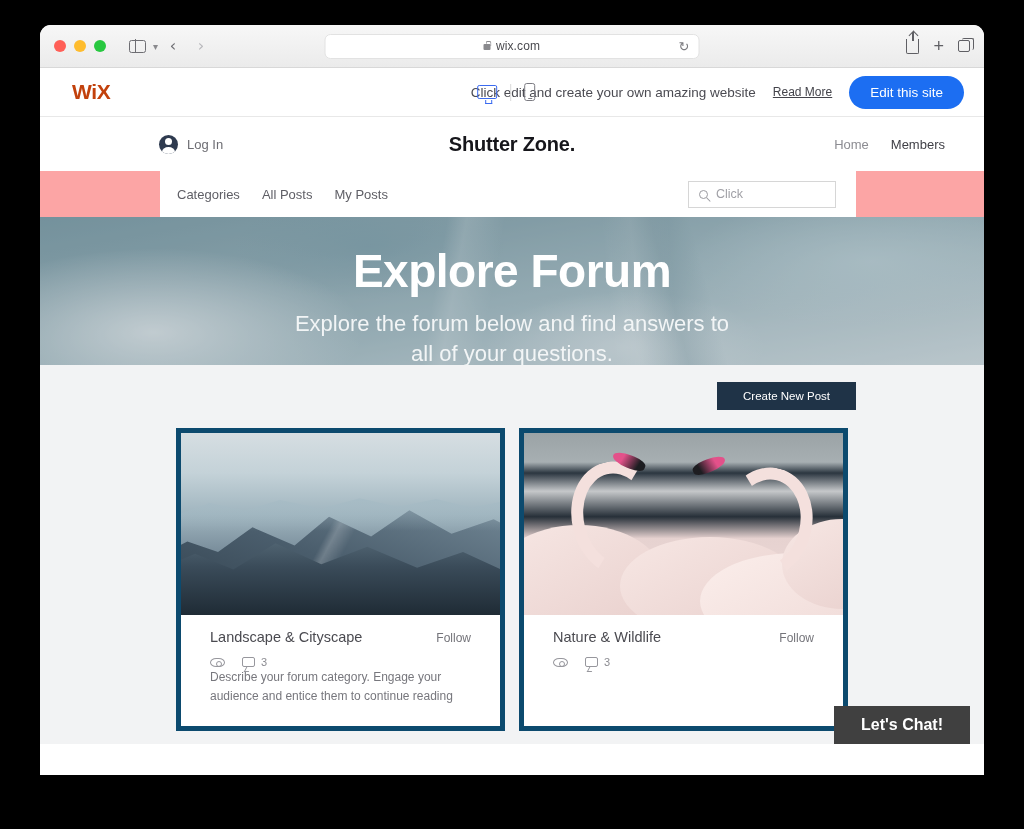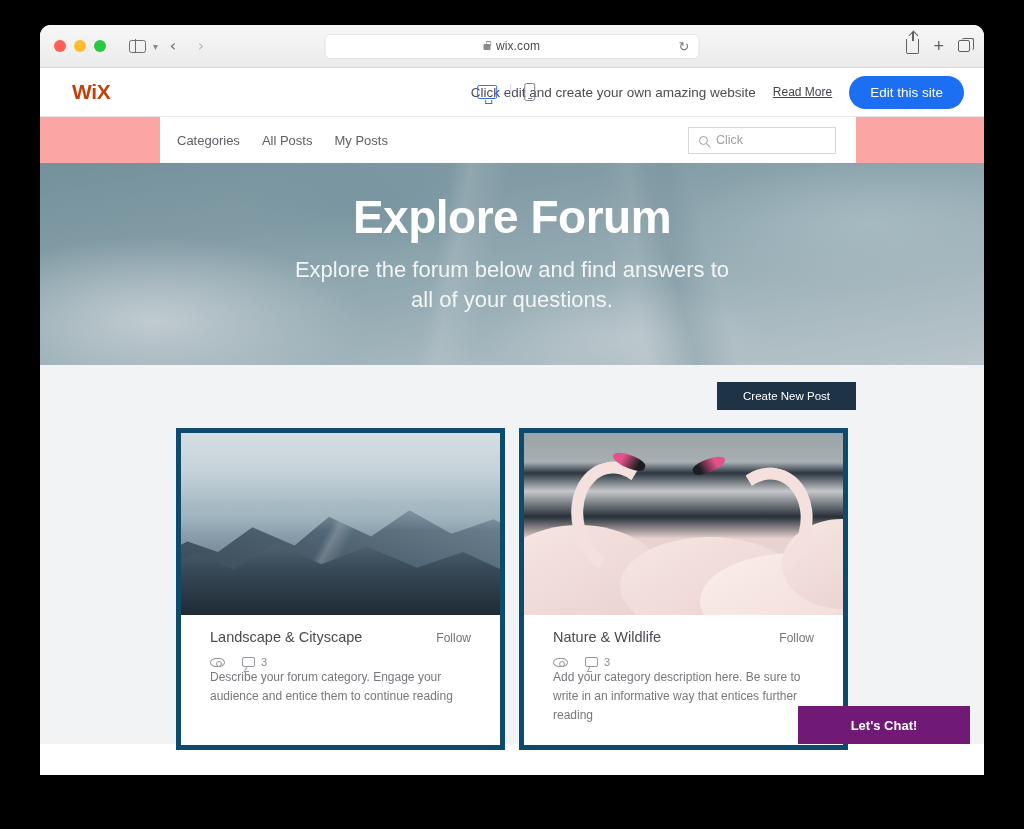--- a/index.html
+++ b/index.html
@@ -352,21 +352,21 @@
     position: absolute;
     right: -3.5px; bottom: -2.5px;
     width: 4.5px; height: 1.3px;
     background: #9a9aa0;
     transform: rotate(45deg);
   }
   .search-ph { font-size: 12.5px; color: #a0a0a6; }
 
   
   .hero {
-    height: 202px;
+    height: 148px;
     position: relative;
     overflow: hidden;
     background: #b91c1c;
   }
   .hero-bg {
     position: absolute;
     inset: 0;
     background:
       radial-gradient(ellipse 300px 120px at 12% 78%, rgba(236,240,242,0.95), rgba(236,240,242,0) 70%),
       radial-gradient(ellipse 260px 90px at 88% 30%, rgba(202,219,224,0.75), rgba(202,219,224,0) 72%),
@@ -543,28 +543,28 @@
     font-size: 12px;
     color: #77777d;
     line-height: 1.58;
   }
 
   
   .chat-widget {
     position: absolute;
     right: 14px;
     bottom: 0;
-    width: 172px;
+    width: 136px;
     height: 38px;
-    background: #701a75;
+    background: #404040;
     color: #ffffff;
     display: flex;
     align-items: center;
     justify-content: center;
-    font-size: 13px;
+    font-size: 16px;
     font-weight: bold;
     z-index: 30;
   }
 </style>
 </head>
 <body>
 
 <div class="browser-window">
 
   <div class="chrome">
@@ -611,20 +611,33 @@
 
     <div class="wix-right">
       <span class="wix-promo">Click edit and create your own amazing website</span>
       <a class="read-more">Read More</a>
       <button class="edit-site-btn">Edit this site</button>
     </div>
   </div>
 
   <div class="site">
 
+    <div class="site-header">
+      <div class="login-group">
+        <span class="avatar-ico"></span>
+        <span class="login-text">Log In</span>
+      </div>
+
+      <div class="site-title">Shutter Zone.</div>
+
+      <div class="site-nav">
+        <a class="nav-link">Home</a>
+        <a class="nav-link active">Members</a>
+      </div>
+    </div>
 
     <div class="forum-bar">
       <div class="forum-bar-inner">
         <div class="forum-tabs">
           <a class="forum-tab">Categories</a>
           <a class="forum-tab">All Posts</a>
           <a class="forum-tab">My Posts</a>
         </div>
         <div class="search-box">
           <span class="search-ico"></span>
@@ -690,21 +703,20 @@
             </div>
             <div class="card-stats">
               <span class="stat">
                 <span class="eye-ico"></span>
               </span>
               <span class="stat">
                 <span class="bubble-ico"></span>
                 <span class="stat-num">3</span>
               </span>
             </div>
-            <p class="card-desc">Add your category description here. Be sure to write in an informative way that entices further reading</p>
           </div>
         </div>
 
       </div>
 
       <div class="chat-widget">Let's Chat!</div>
     </div>
 
   </div>
 </div>

